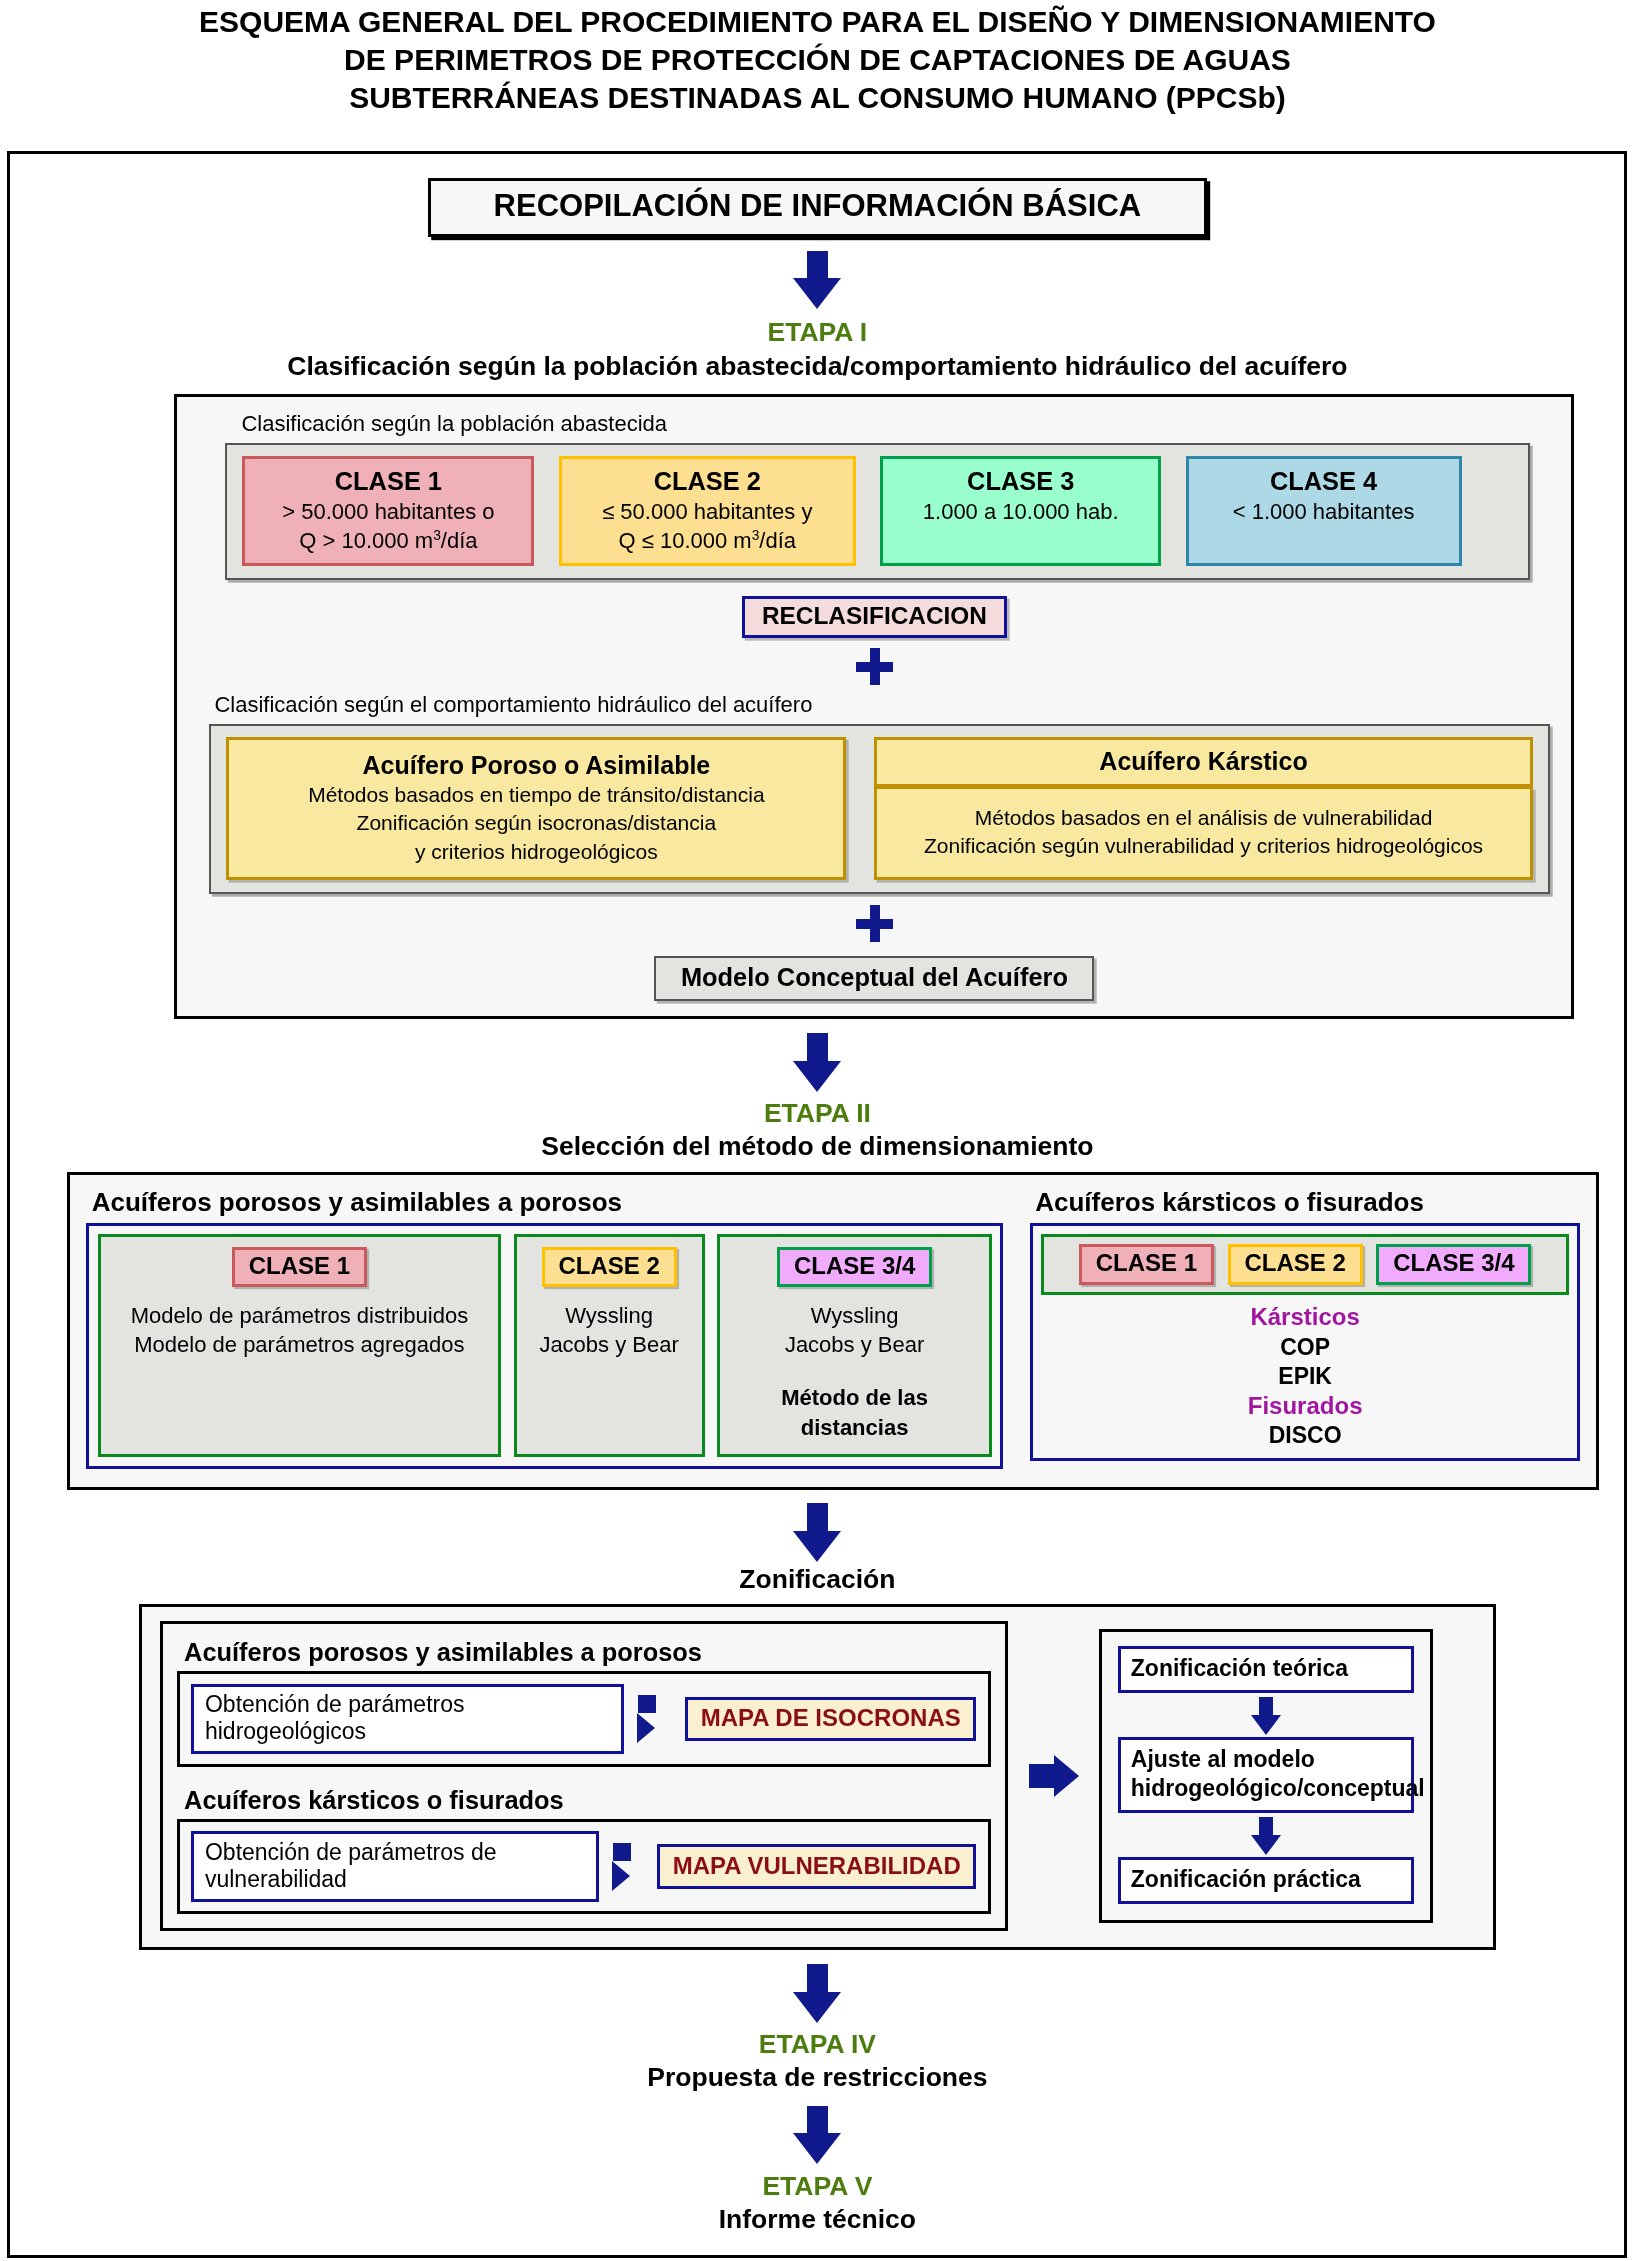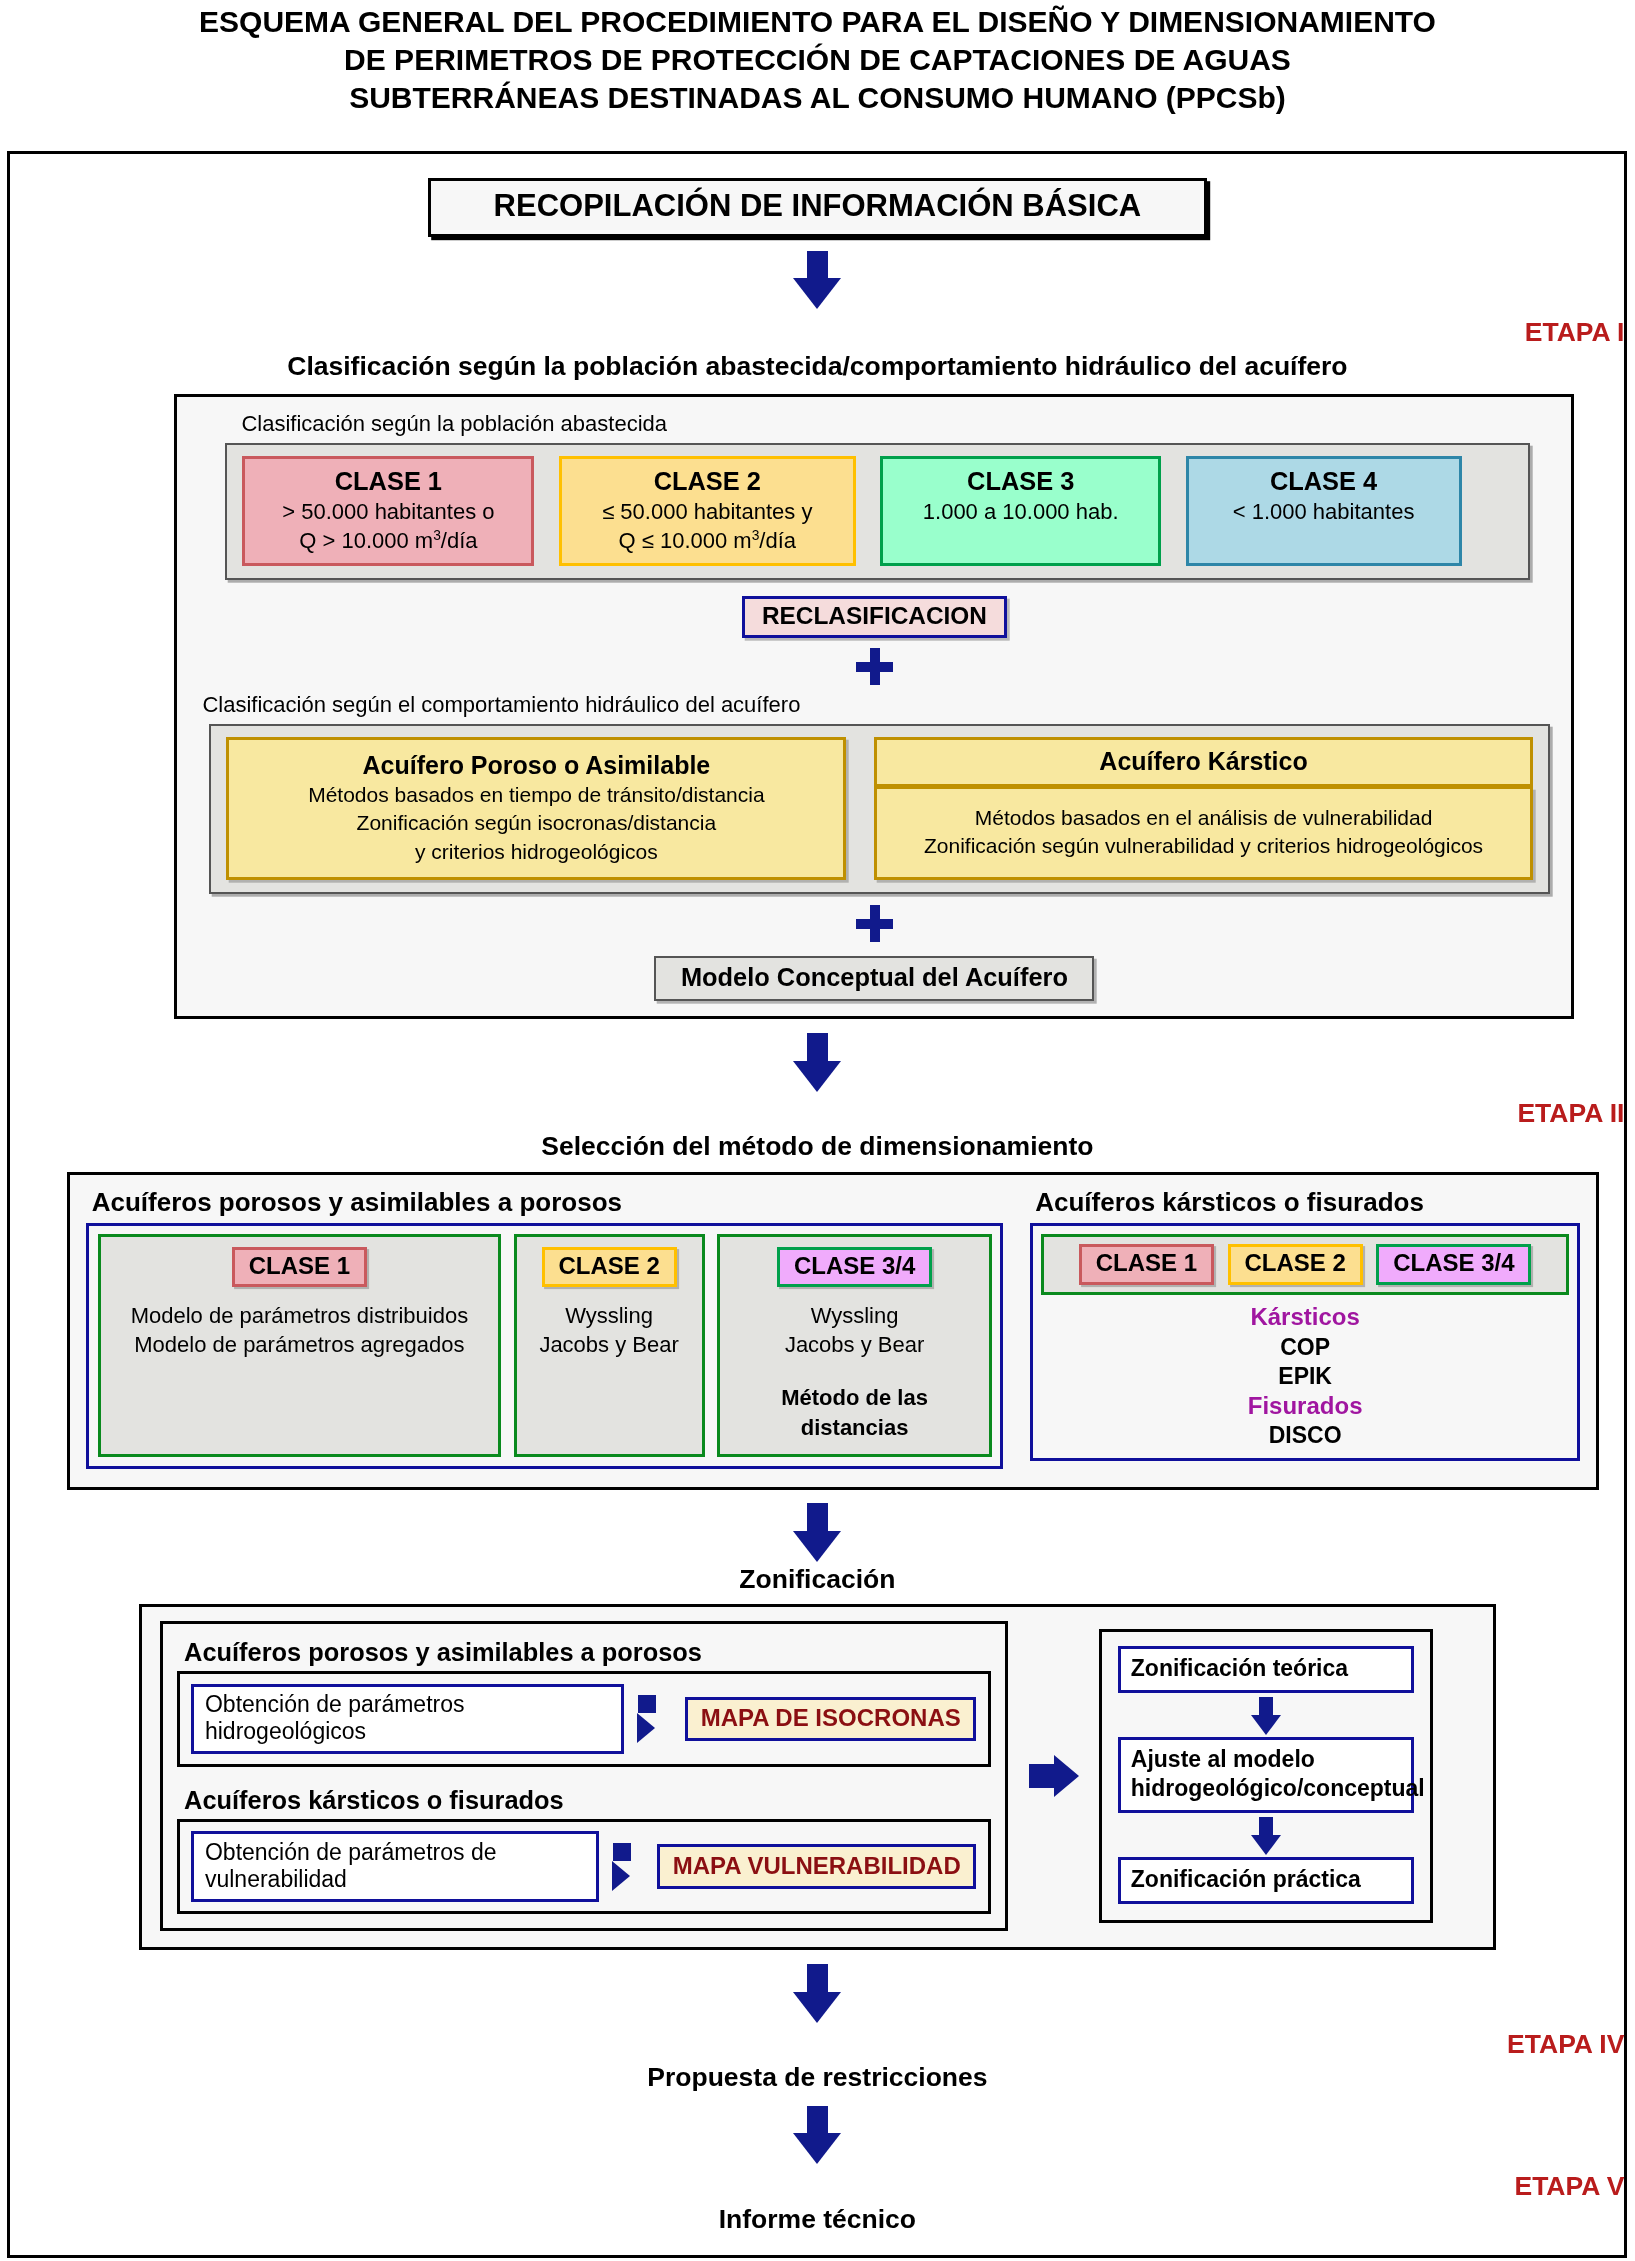--- a/index.html
+++ b/index.html
@@ -74,24 +74,24 @@
     width:37px;height:37px;margin:0 auto;position:relative;
   }
   .plus:before,.plus:after{
     content:"";position:absolute;background:#111a8c;
   }
   .plus:before{ left:13.8px;top:0;width:10.6px;height:37px;}
   .plus:after{ top:13.8px;left:0;height:10.6px;width:37px;}
 
   
   .etapa{
-    color:#b91c1c;
+    color:#4d7c0f;
     font-weight:bold;
     font-size:26.5px;
-    text-align:right;
+    text-align:center;
     line-height:1.18;
   }
   .etapa-sub{
     font-weight:bold;
     font-size:26.5px;
     text-align:center;
     line-height:1.2;
   }
 
   
@@ -358,21 +358,21 @@
 
       </div>
     </div>
 
     <div class="reclas">RECLASIFICACION</div>
 
     <div style="margin-top:9.5px">
         <div class="plus"></div>
       </div>
 
-    <div class="lbl-sm" style="margin-left:9px;margin-top:7.4px">Clasificación según el comportamiento hidráulico del acuífero</div>
+    <div class="lbl-sm" style="margin-left:21px;margin-top:7.4px">Clasificación según el comportamiento hidráulico del acuífero</div>
 
     <div class="group-grey" style="margin:0 5.3px 0 16px;">
       <div class="hyd-row">
 
         <div class="yellowbox" style="width:620px">
           <div class="yb-t">Acuífero Poroso o Asimilable</div>
           <div class="yb-d">Métodos basados en tiempo de tránsito/distancia</div>
           <div class="yb-d">Zonificación según isocronas/distancia</div>
           <div class="yb-d">y criterios hidrogeológicos</div>
         </div>

